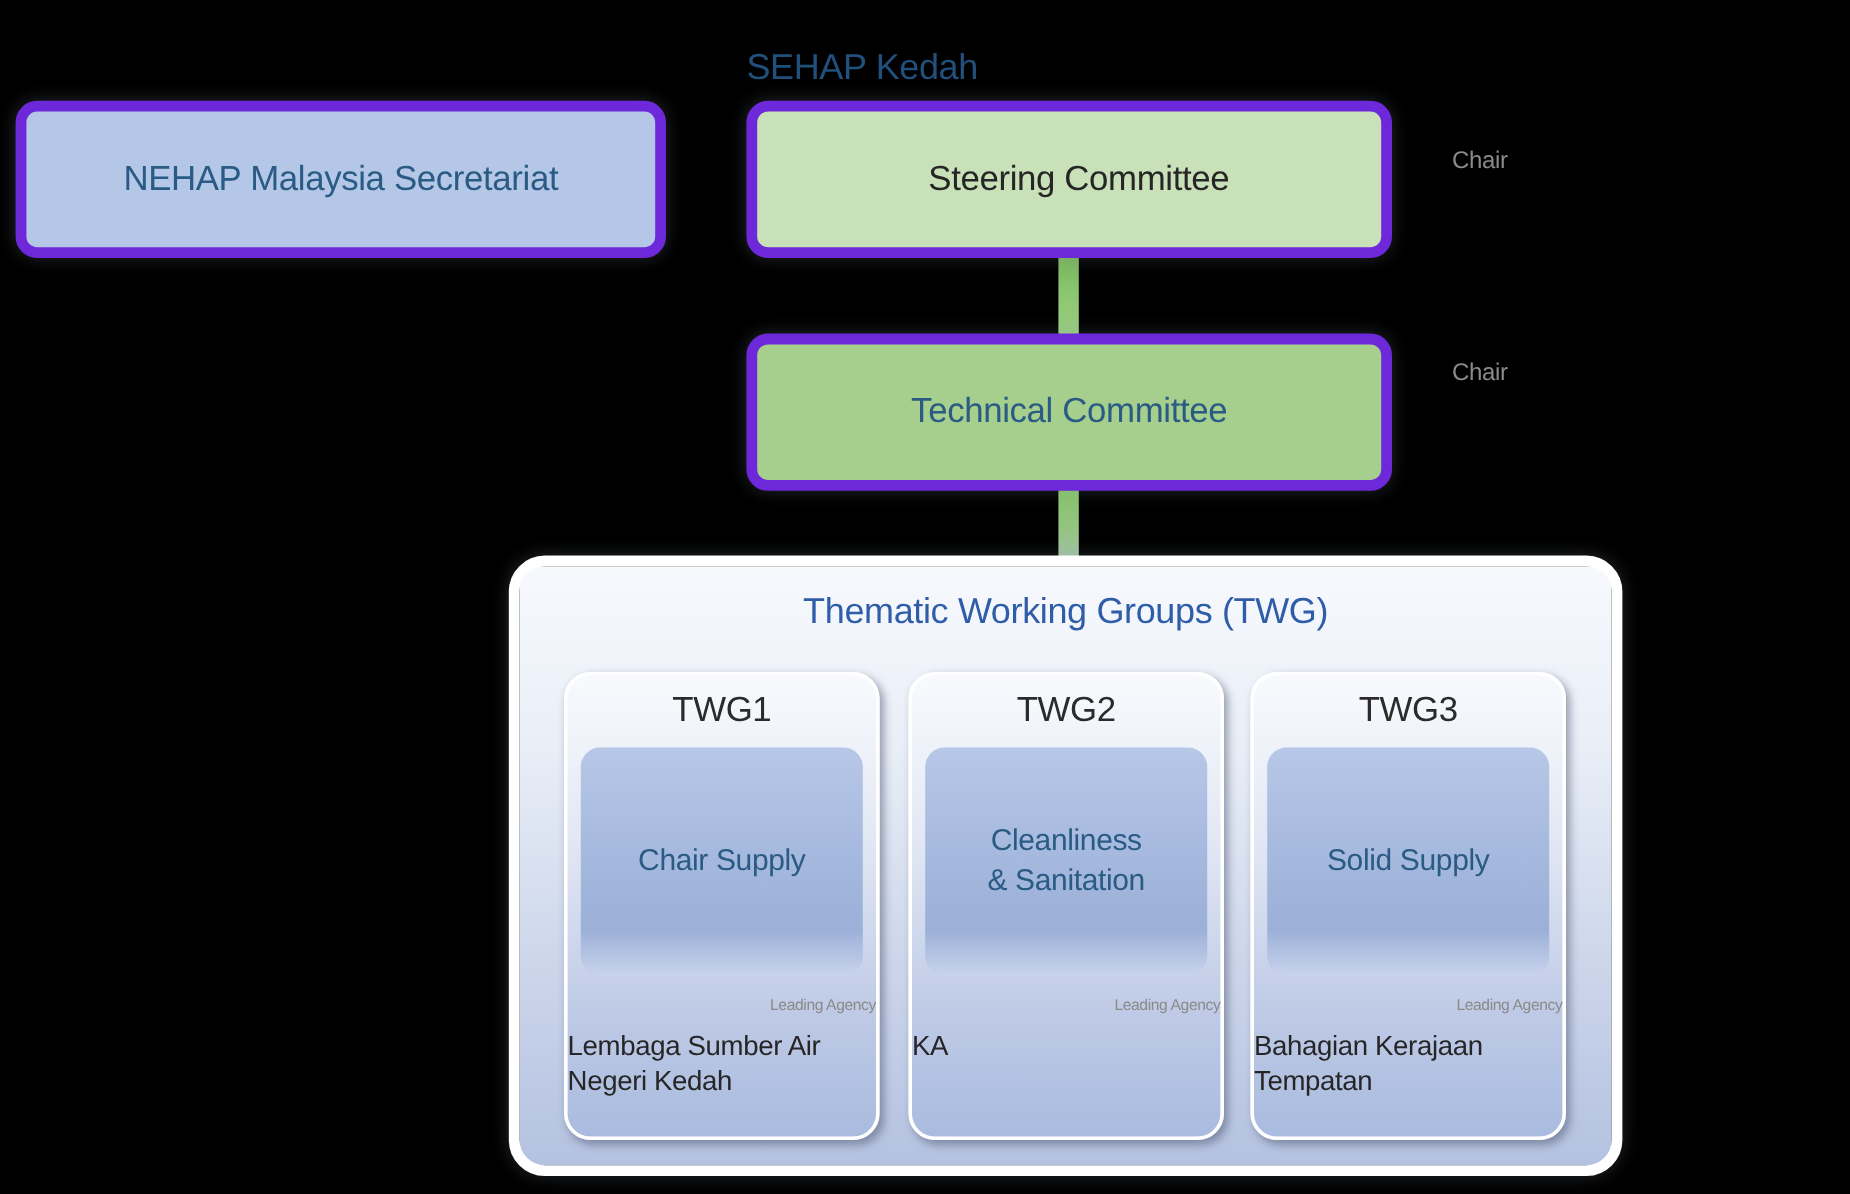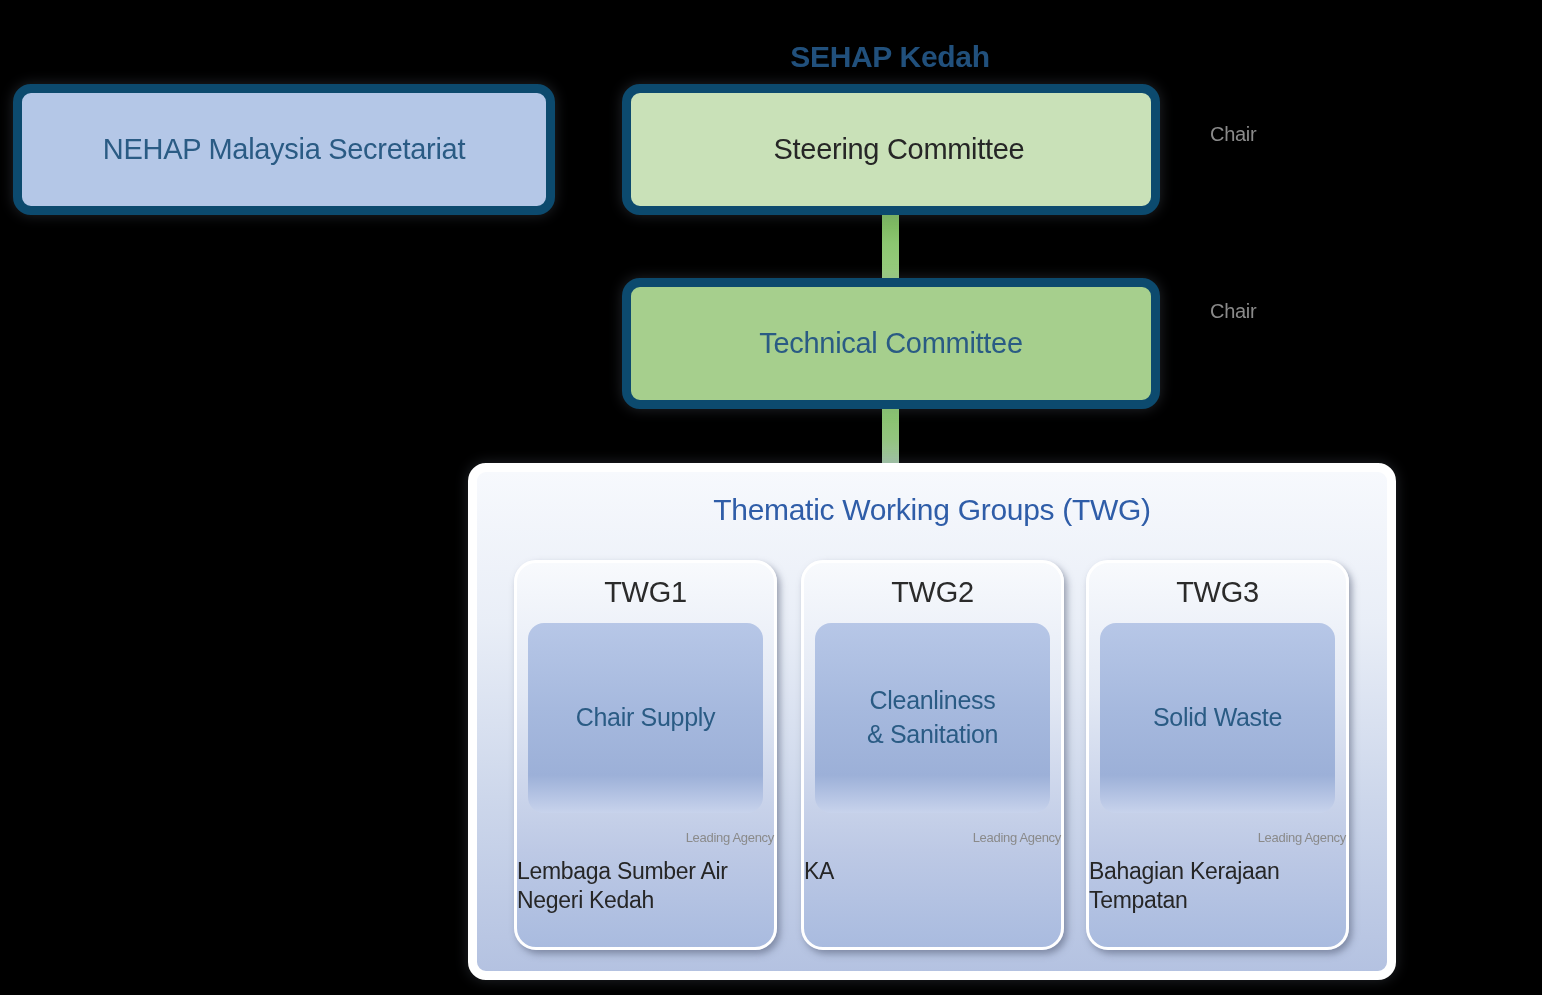--- a/index.html
+++ b/index.html
@@ -23,23 +23,22 @@
     background: var(--background);
     font-family: "Liberation Sans", "DejaVu Sans", sans-serif;
     overflow: hidden;
     letter-spacing: -0.3px;
   }
 
   
   .chart-title {
     position: absolute;
     left: 622px; top: 40px; width: 536px;
-    text-align: center;
     font-size: 30px;
-    font-weight: bold;
+    font-weight: normal;
     color: var(--title-navy);
     z-index: 3;
   }
 
   
   .connector {
     position: absolute;
     width: 17px;
     z-index: 1;
   }
@@ -49,21 +48,21 @@
   }
   .connector-2 {
     left: 882px; top: 404px; height: 64px;
     background: linear-gradient(180deg, #85c368 0%, #93c47f 55%, #a3c2ab 100%);
   }
 
   
   .node {
     position: absolute;
     height: 131px;
-    border: 9px solid #0c4a6e;
+    border: 9px solid #6d28d9;
     border-radius: 18px;
     display: flex;
     align-items: center;
     justify-content: center;
     z-index: 2;
     box-shadow: 0 0 14px rgba(140,150,170,0.25);
   }
   .node-label {
     font-size: 29px;
     text-align: center;
@@ -84,25 +83,24 @@
   }
   .chair-steering { left: 1176px; top: 123px; }
   .chair-technical { left: 1176px; top: 300px; }
 
   
   .twg-container {
     position: absolute;
     left: 424px; top: 463px;
     width: 928px; height: 517px;
     border: 9px solid #ffffff;
-    border-radius: 18px;
+    border-radius: 30px;
     background: linear-gradient(180deg, #f7f9fd 0%, #e9eef7 30%, #cdd7eb 65%, #b4c2e1 100%);
     z-index: 2;
     box-shadow: 0 0 14px rgba(140,150,170,0.25);
-    margin-left: 44px;
   }
   .twg-title {
     position: absolute;
     left: 0; right: 0; top: 21px;
     text-align: center;
     font-size: 30px;
     color: var(--twg-title-blue);
   }
 
   .twg-card {
@@ -201,21 +199,21 @@
         <span class="twg-topic-text">Cleanliness
 &amp; Sanitation</span>
       </div>
       <div class="twg-leading">Leading Agency</div>
       <div class="twg-agency">KA</div>
     </div>
 
     <div class="twg-card twg-card-3">
       <div class="twg-name">TWG3</div>
       <div class="twg-topic">
-        <span class="twg-topic-text">Solid Waste</span>
+        <span class="twg-topic-text">Solid Supply</span>
       </div>
       <div class="twg-leading">Leading Agency</div>
       <div class="twg-agency">Bahagian Kerajaan
 Tempatan</div>
     </div>
   </div>
 
 </div>
 
 </body></html>

